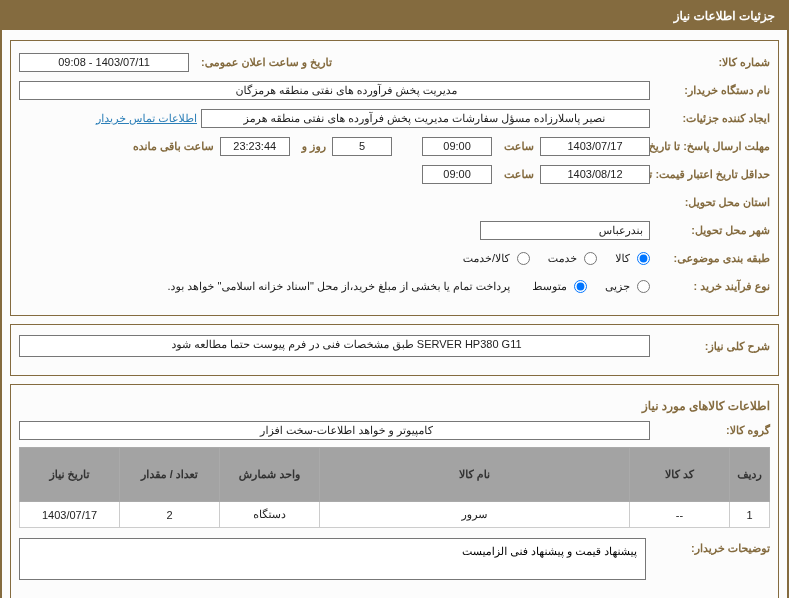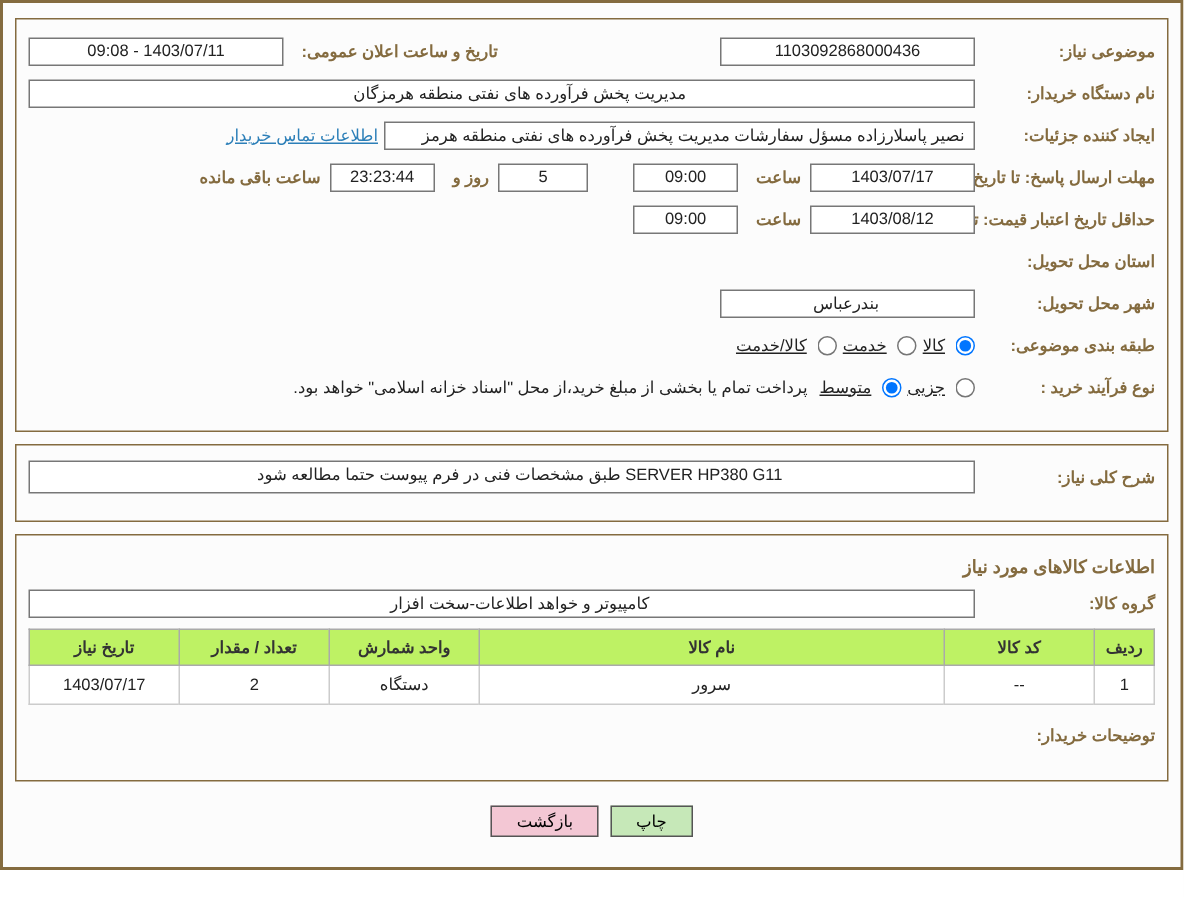--- a/index.html
+++ b/index.html
@@ -69,41 +69,41 @@
   text-decoration: underline;
   cursor: pointer;
   margin-right: 4px;
 }
 .radio-group {
   display: flex;
   align-items: center;
   gap: 4px;
 }
 .radio-group label {
-  color: #222;
-  text-decoration: underline;
+  margin-left: 14px;
+  color: #222;
 }
 .radio-group input[type="radio"] {
   margin-left: 3px;
   vertical-align: middle;
 }
 .note {
   color: #222;
   margin-right: 8px;
 }
 .spacer { flex: 1; }
 table.items {
   width: 100%;
   border-collapse: collapse;
   margin-top: 6px;
 }
 table.items th {
-  background: #bef264;
+  background: #a3a3a3;
   border: 1px solid #aaa;
-  padding: 5px 4px;
+  padding: 20px 4px;
   font-size: 11px;
   font-weight: bold;
   color: #333;
   margin-top: 20px;
 }
 table.items td {
   border: 1px solid #ccc;
   padding: 6px 4px;
   text-align: center;
   font-size: 11px;
@@ -145,41 +145,41 @@
   color: #846b3f;
   font-weight: bold;
   font-size: 12px;
   margin: 4px 0 6px 0;
 }
 </style>
 </head>
 <body>
 
 <div class="container">
+  <div class="title-bar">جزئیات اطلاعات نیاز</div>
 
   <div class="content">
 
     <fieldset>
 
       <div class="row">
-        <span class="label label-w1">موضوعی نیاز:</span>
-        <span class="field field-180">1103092868000436</span>
+        <span class="label label-w1">شماره کالا:</span>
         <span class="spacer"></span>
         <span class="label label-inline">تاریخ و ساعت اعلان عمومی:</span>
         <span class="field field-180">1403/07/11 - 09:08</span>
       </div>
 
       <div class="row">
         <span class="label label-w1">نام دستگاه خریدار:</span>
         <span class="field field-wide">مدیریت پخش فرآورده های نفتی منطقه هرمزگان</span>
       </div>
 
       <div class="row">
         <span class="label label-w1">ایجاد کننده جزئیات:</span>
-        <span class="field" style="width:394px; text-align:right; padding-right:6px;">نصیر پاسلارزاده مسؤل سفارشات مدیریت پخش فرآورده های نفتی منطقه هرمز</span>
+        <span class="field" style="width:449px; padding-right:6px;">نصیر پاسلارزاده مسؤل سفارشات مدیریت پخش فرآورده های نفتی منطقه هرمز</span>
         <a class="link">اطلاعات تماس خریدار</a>
       </div>
 
       <div class="row">
         <span class="label label-w1">مهلت ارسال پاسخ: تا تاریخ:</span>
         <span class="field field-110">1403/07/17</span>
         <span class="label label-inline">ساعت</span>
         <span class="field field-70">09:00</span>
         <span style="width:30px"></span>
         <span class="field field-60">5</span>
@@ -194,21 +194,21 @@
         <span class="label label-inline">ساعت</span>
         <span class="field field-70">09:00</span>
       </div>
 
       <div class="row">
         <span class="label label-w1">استان محل تحویل:</span>
       </div>
 
       <div class="row">
         <span class="label label-w1">شهر محل تحویل:</span>
-        <span class="field field-180" style="padding-right:6px;">بندرعباس</span>
+        <span class="field field-180" style="text-align:right; padding-right:6px;">بندرعباس</span>
       </div>
 
       <div class="row">
         <span class="label label-w1">طبقه بندی موضوعی:</span>
         <span class="radio-group">
           <input type="radio" name="cat" checked="" style="">
             <label>کالا</label>
           <input type="radio" name="cat" style="">
             <label>خدمت</label>
           <input type="radio" name="cat" style="">
@@ -258,20 +258,21 @@
             <td>--</td>
             <td>سرور</td>
             <td>دستگاه</td>
             <td>2</td>
             <td>1403/07/17</td>
           </tr>
         </tbody>
       </table>
       <div class="row align-top" style="margin-top:10px;">
         <span class="label label-w1" style="padding-top:4px;">توضیحات خریدار:</span>
+        <div class="notes-box">پیشنهاد قیمت و پیشنهاد فنی الزامیست</div>
       </div>
     </fieldset>
 
     <div class="button-row">
       <button class="btn btn-primary">چاپ</button>
       <button class="btn btn-secondary">بازگشت</button>
     </div>
 
   </div>
 </div>

